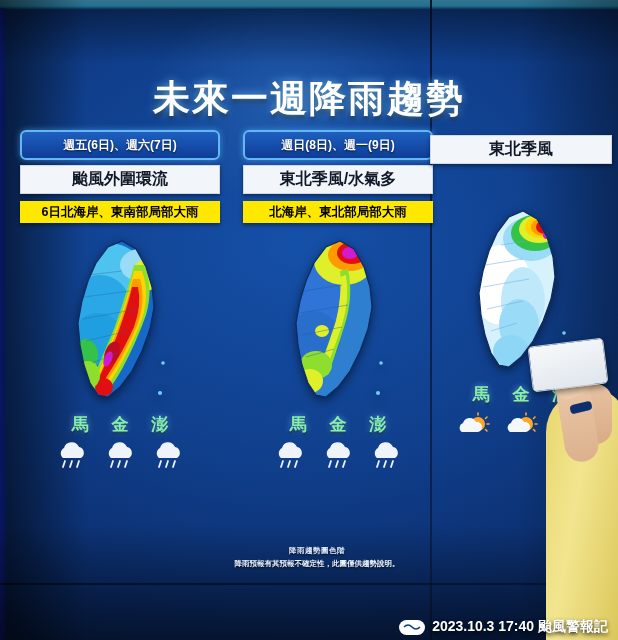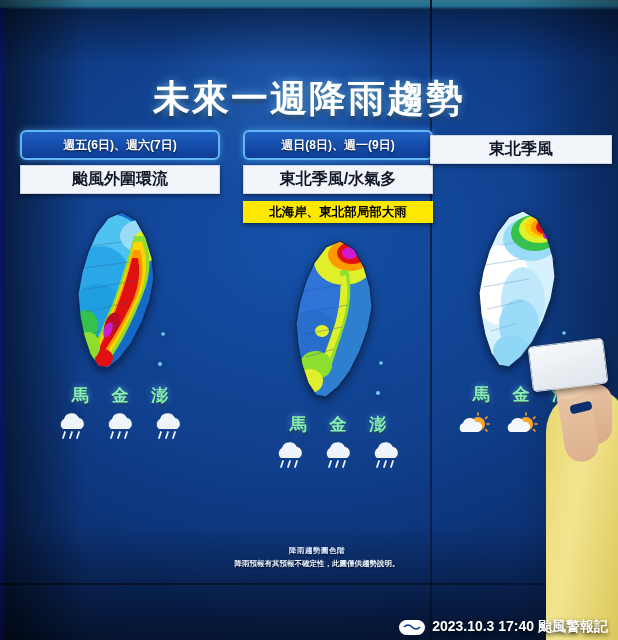--- a/index.html
+++ b/index.html
@@ -130,20 +130,21 @@
   <div class="seam-h"></div>
   <div class="wall-vignette"></div>
 
   <div class="headline">未來一週降雨趨勢</div>
 
   <div class="cols">
 
     <div class="col c1">
       <div class="daytab">週五(6日)、週六(7日)</div>
       <div class="descbox">颱風外圍環流</div>
+      <div class="warnbox">6日北海岸、東南部局部大雨</div>
       <div class="mapwrap">
         <svg width="120" height="170" viewBox="0 0 120 170">
           <defs>
             <clipPath id="tw1">
               <path d="M62 6 L76 14 L86 32 L92 52 L94 72 L90 94 L82 116 L72 136 L60 152 L48 162 L38 160 L30 148 L24 130 L20 110 L18 88 L22 66 L28 46 L36 28 L48 12 Z"></path>
             </clipPath>
           </defs>
           <g clip-path="url(#tw1)">
             <rect x="0" y="0" width="120" height="170" fill="#1769c8"></rect>
             <ellipse cx="48" cy="34" rx="34" ry="26" fill="#4fc3f0"></ellipse>

